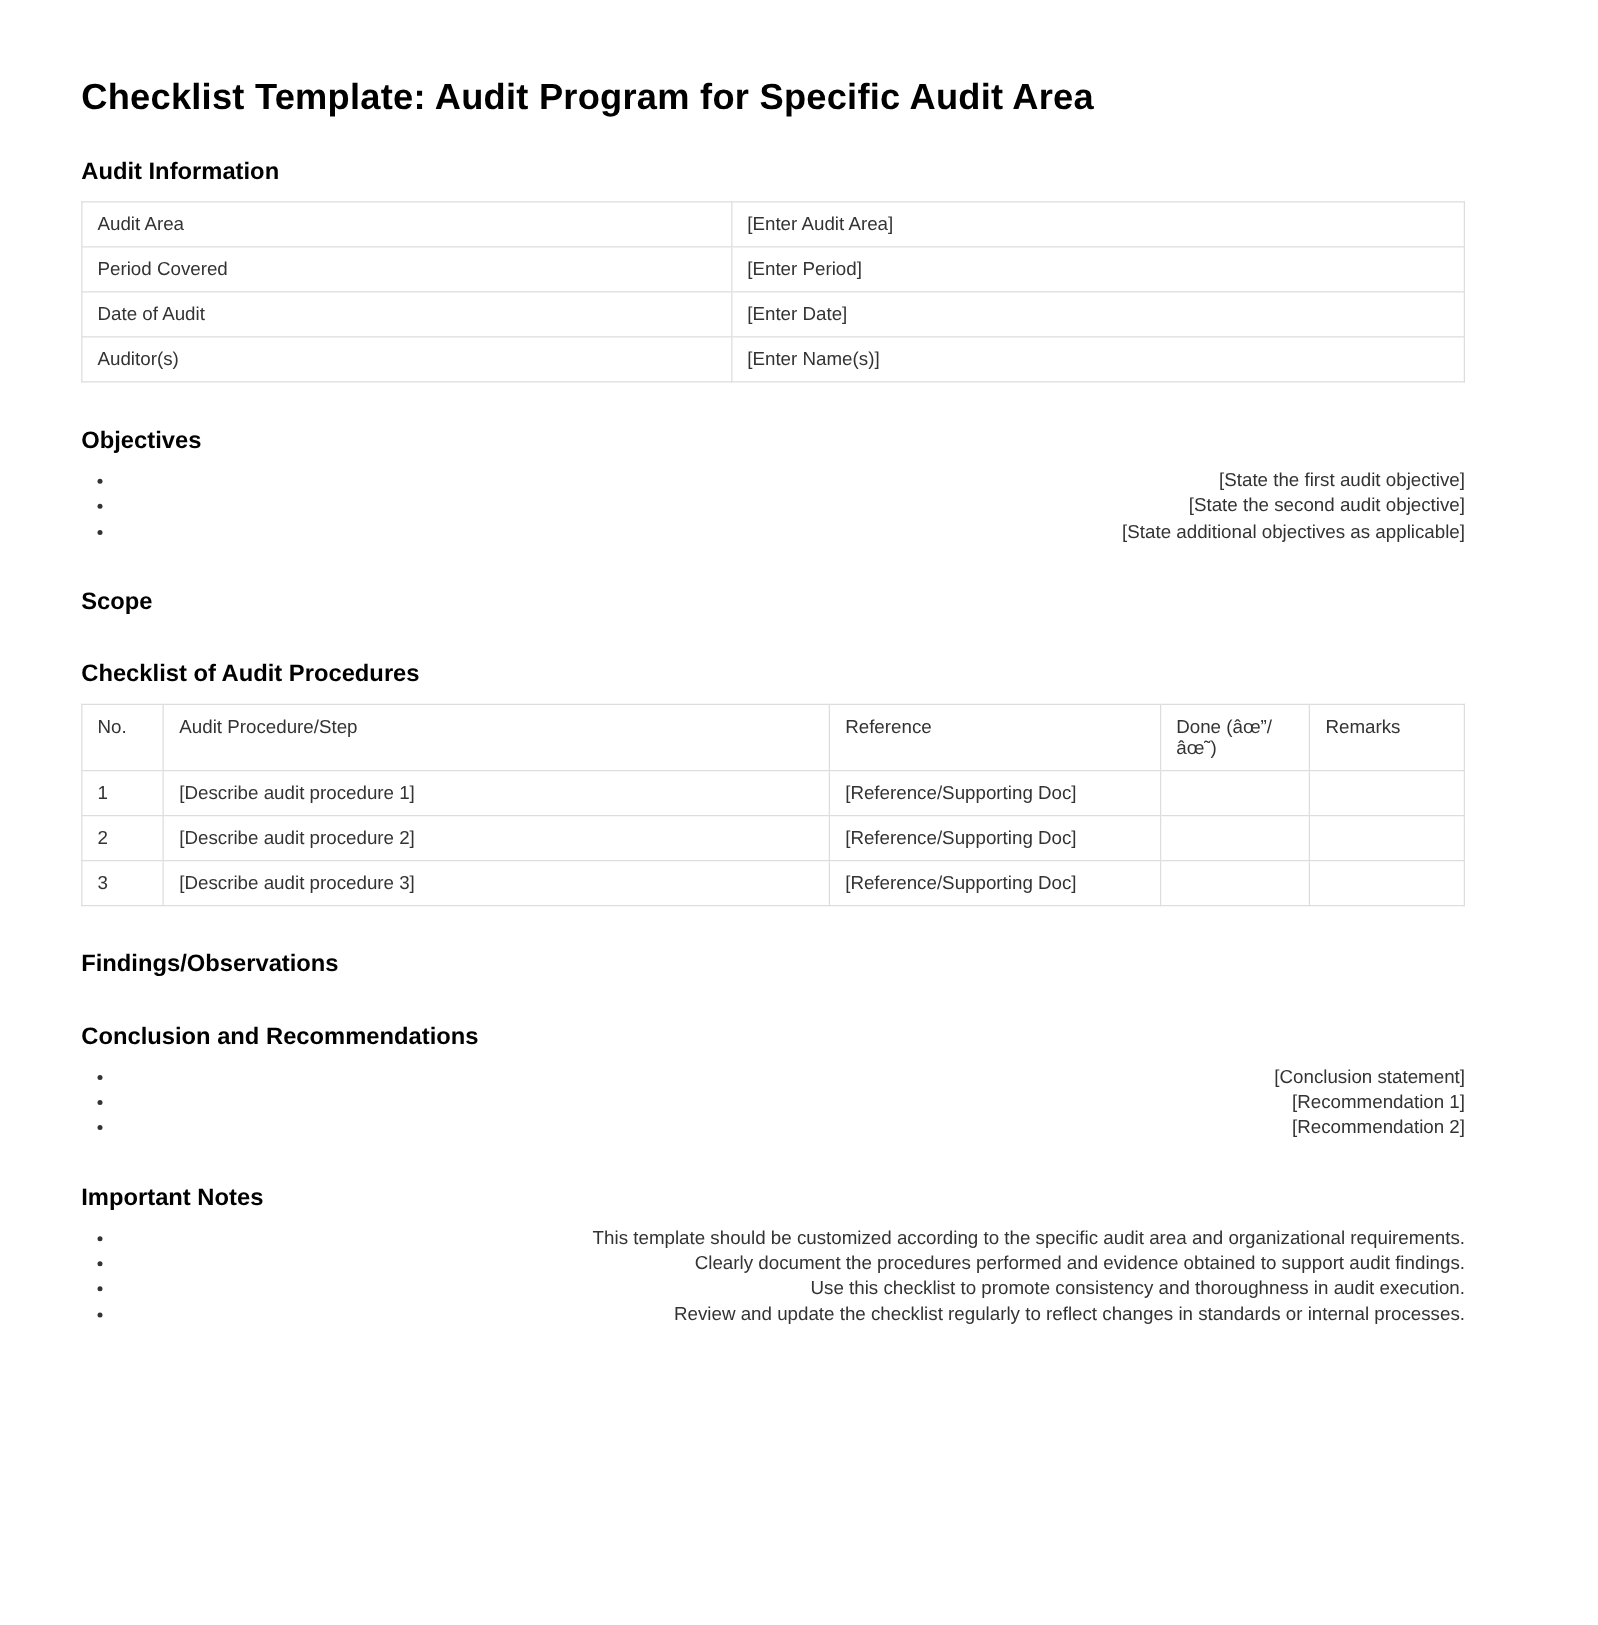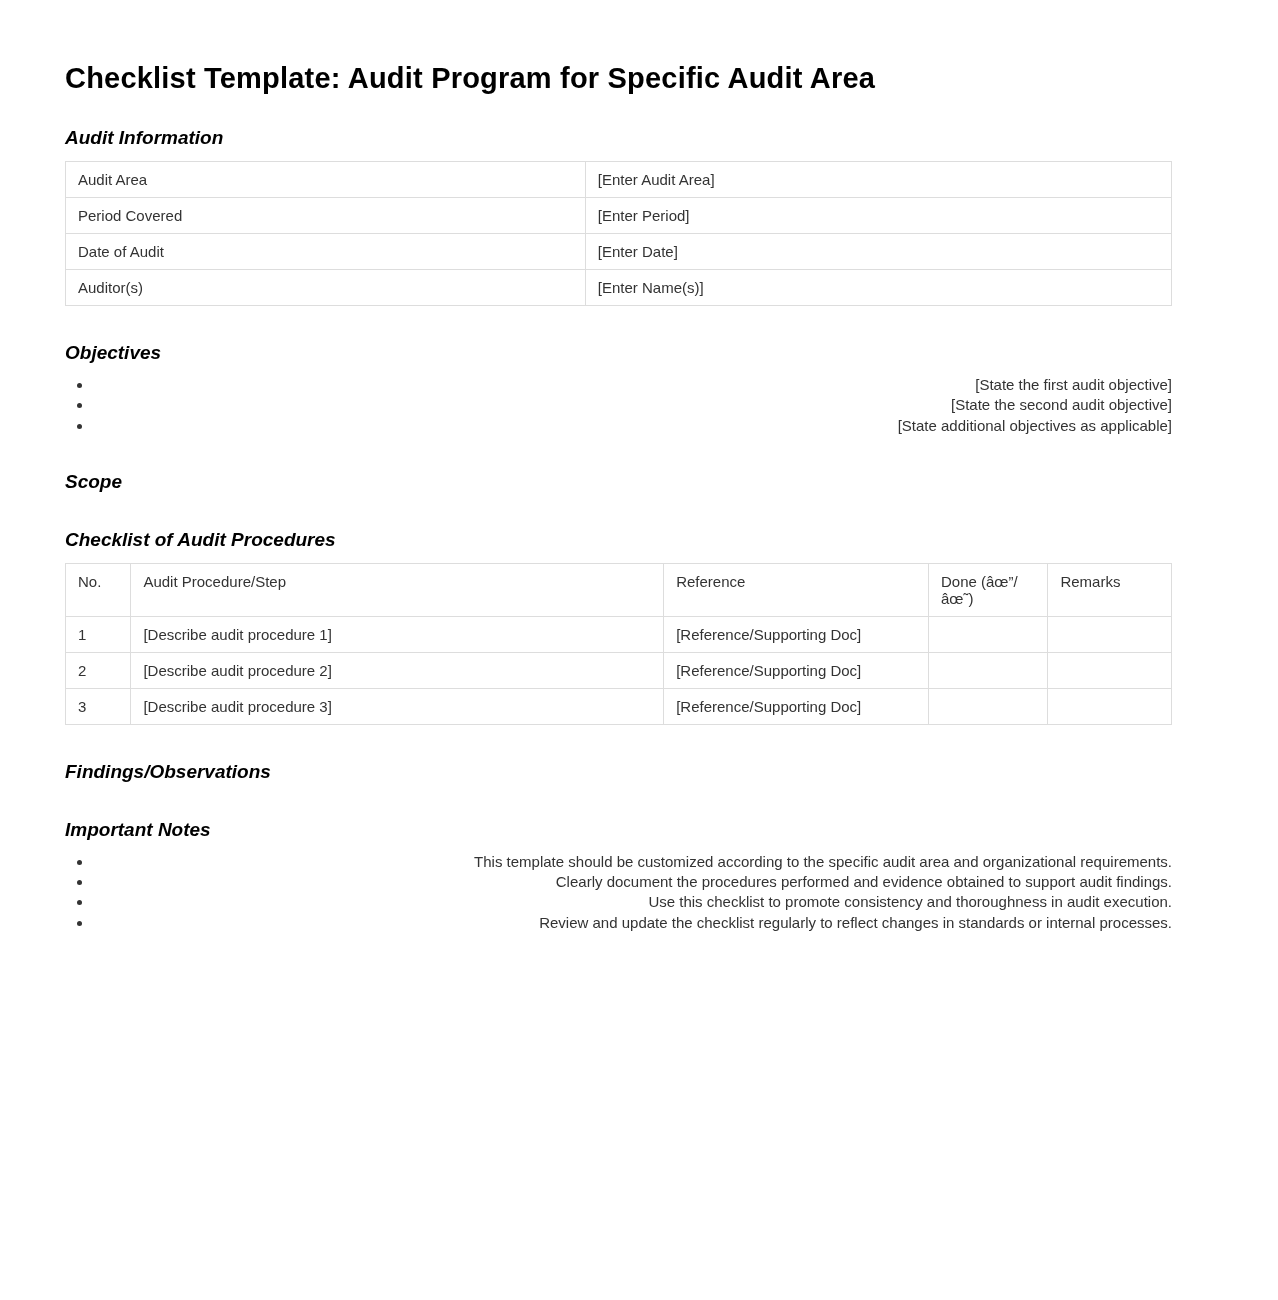--- a/index.html
+++ b/index.html
@@ -17,21 +17,20 @@
     font-weight: bold;
     color: #000000;
     margin: 0 0 32px 0;
     letter-spacing: 0.2px;
   }
   h2 {
     font-size: 19px;
     font-weight: bold;
     color: #000000;
     margin: 36px 0 12px 0;
-    font-style: italic;
   }
   h2.first { margin-top: 0; }
   table {
     border-collapse: collapse;
     width: 100%;
     font-size: 15px;
     color: #333333;
   }
   td, th {
     border: 1px solid #dddddd;
@@ -141,20 +140,28 @@
           <td></td>
         </tr>
       </tbody>
     </table>
   </div>
 
   <div class="section">
     <h2>Findings/Observations</h2>
   </div>
 
+  <div class="section">
+    <h2>Conclusion and Recommendations</h2>
+    <ul>
+      <li>[Conclusion statement]</li>
+      <li>[Recommendation 1]</li>
+      <li>[Recommendation 2]</li>
+    </ul>
+  </div>
 
   <div class="section">
     <h2>Important Notes</h2>
     <ul>
       <li>This template should be customized according to the specific audit area and organizational requirements.</li>
       <li>Clearly document the procedures performed and evidence obtained to support audit findings.</li>
       <li>Use this checklist to promote consistency and thoroughness in audit execution.</li>
       <li>Review and update the checklist regularly to reflect changes in standards or internal processes.</li>
     </ul>
   </div>

